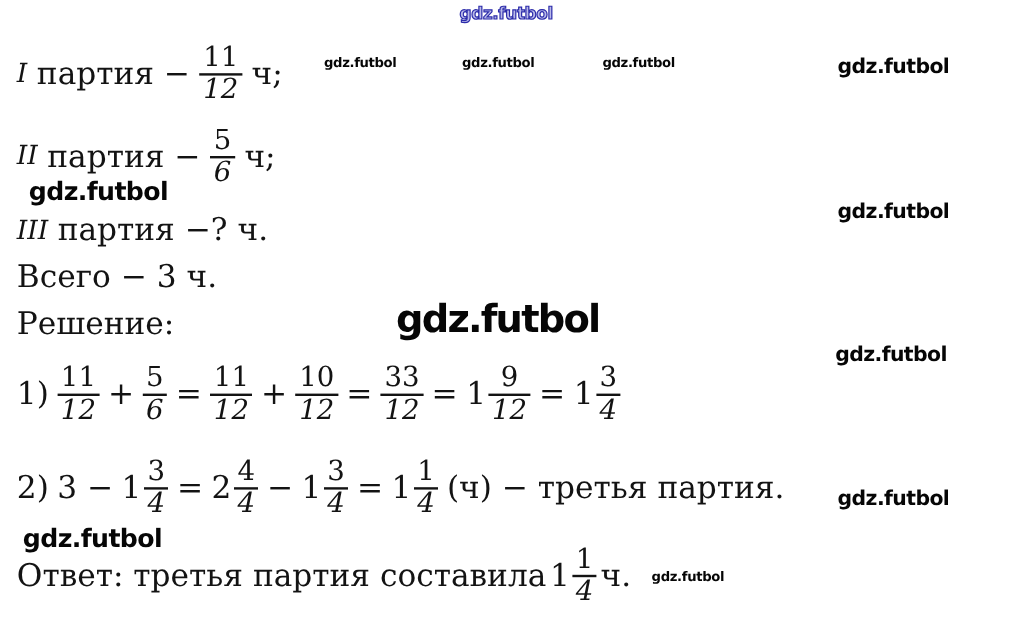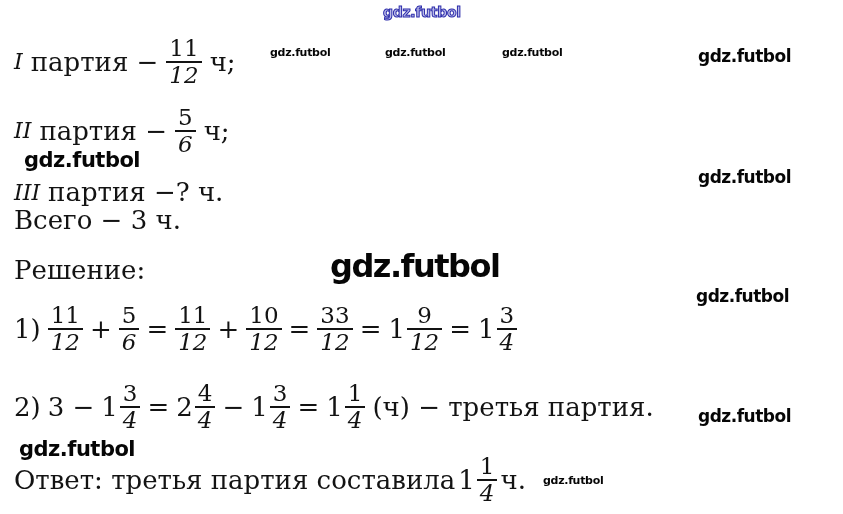--- a/index.html
+++ b/index.html
@@ -47,21 +47,21 @@
     position: absolute;
     left: 14px;
     display: flex;
     align-items: center;
     white-space: nowrap;
     gap: 8px;
   }
   #row1 { top: 36px; }
   #row2 { top: 105px; }
   #row3 { top: 177px; }
-  #row4 { top: 205px; }
+  #row4 { top: 216px; }
   #row5 { top: 255px; }
   #row6 { top: 303px; gap: 7px; }
   #row7 { top: 381px; gap: 7px; }
   #row8 { top: 454px; gap: 3px; }
 
   .txt { font-size: 26px; }
   .rn  { font-size: 22px; font-style: italic; }
 
   .frac {
     display: inline-flex;

